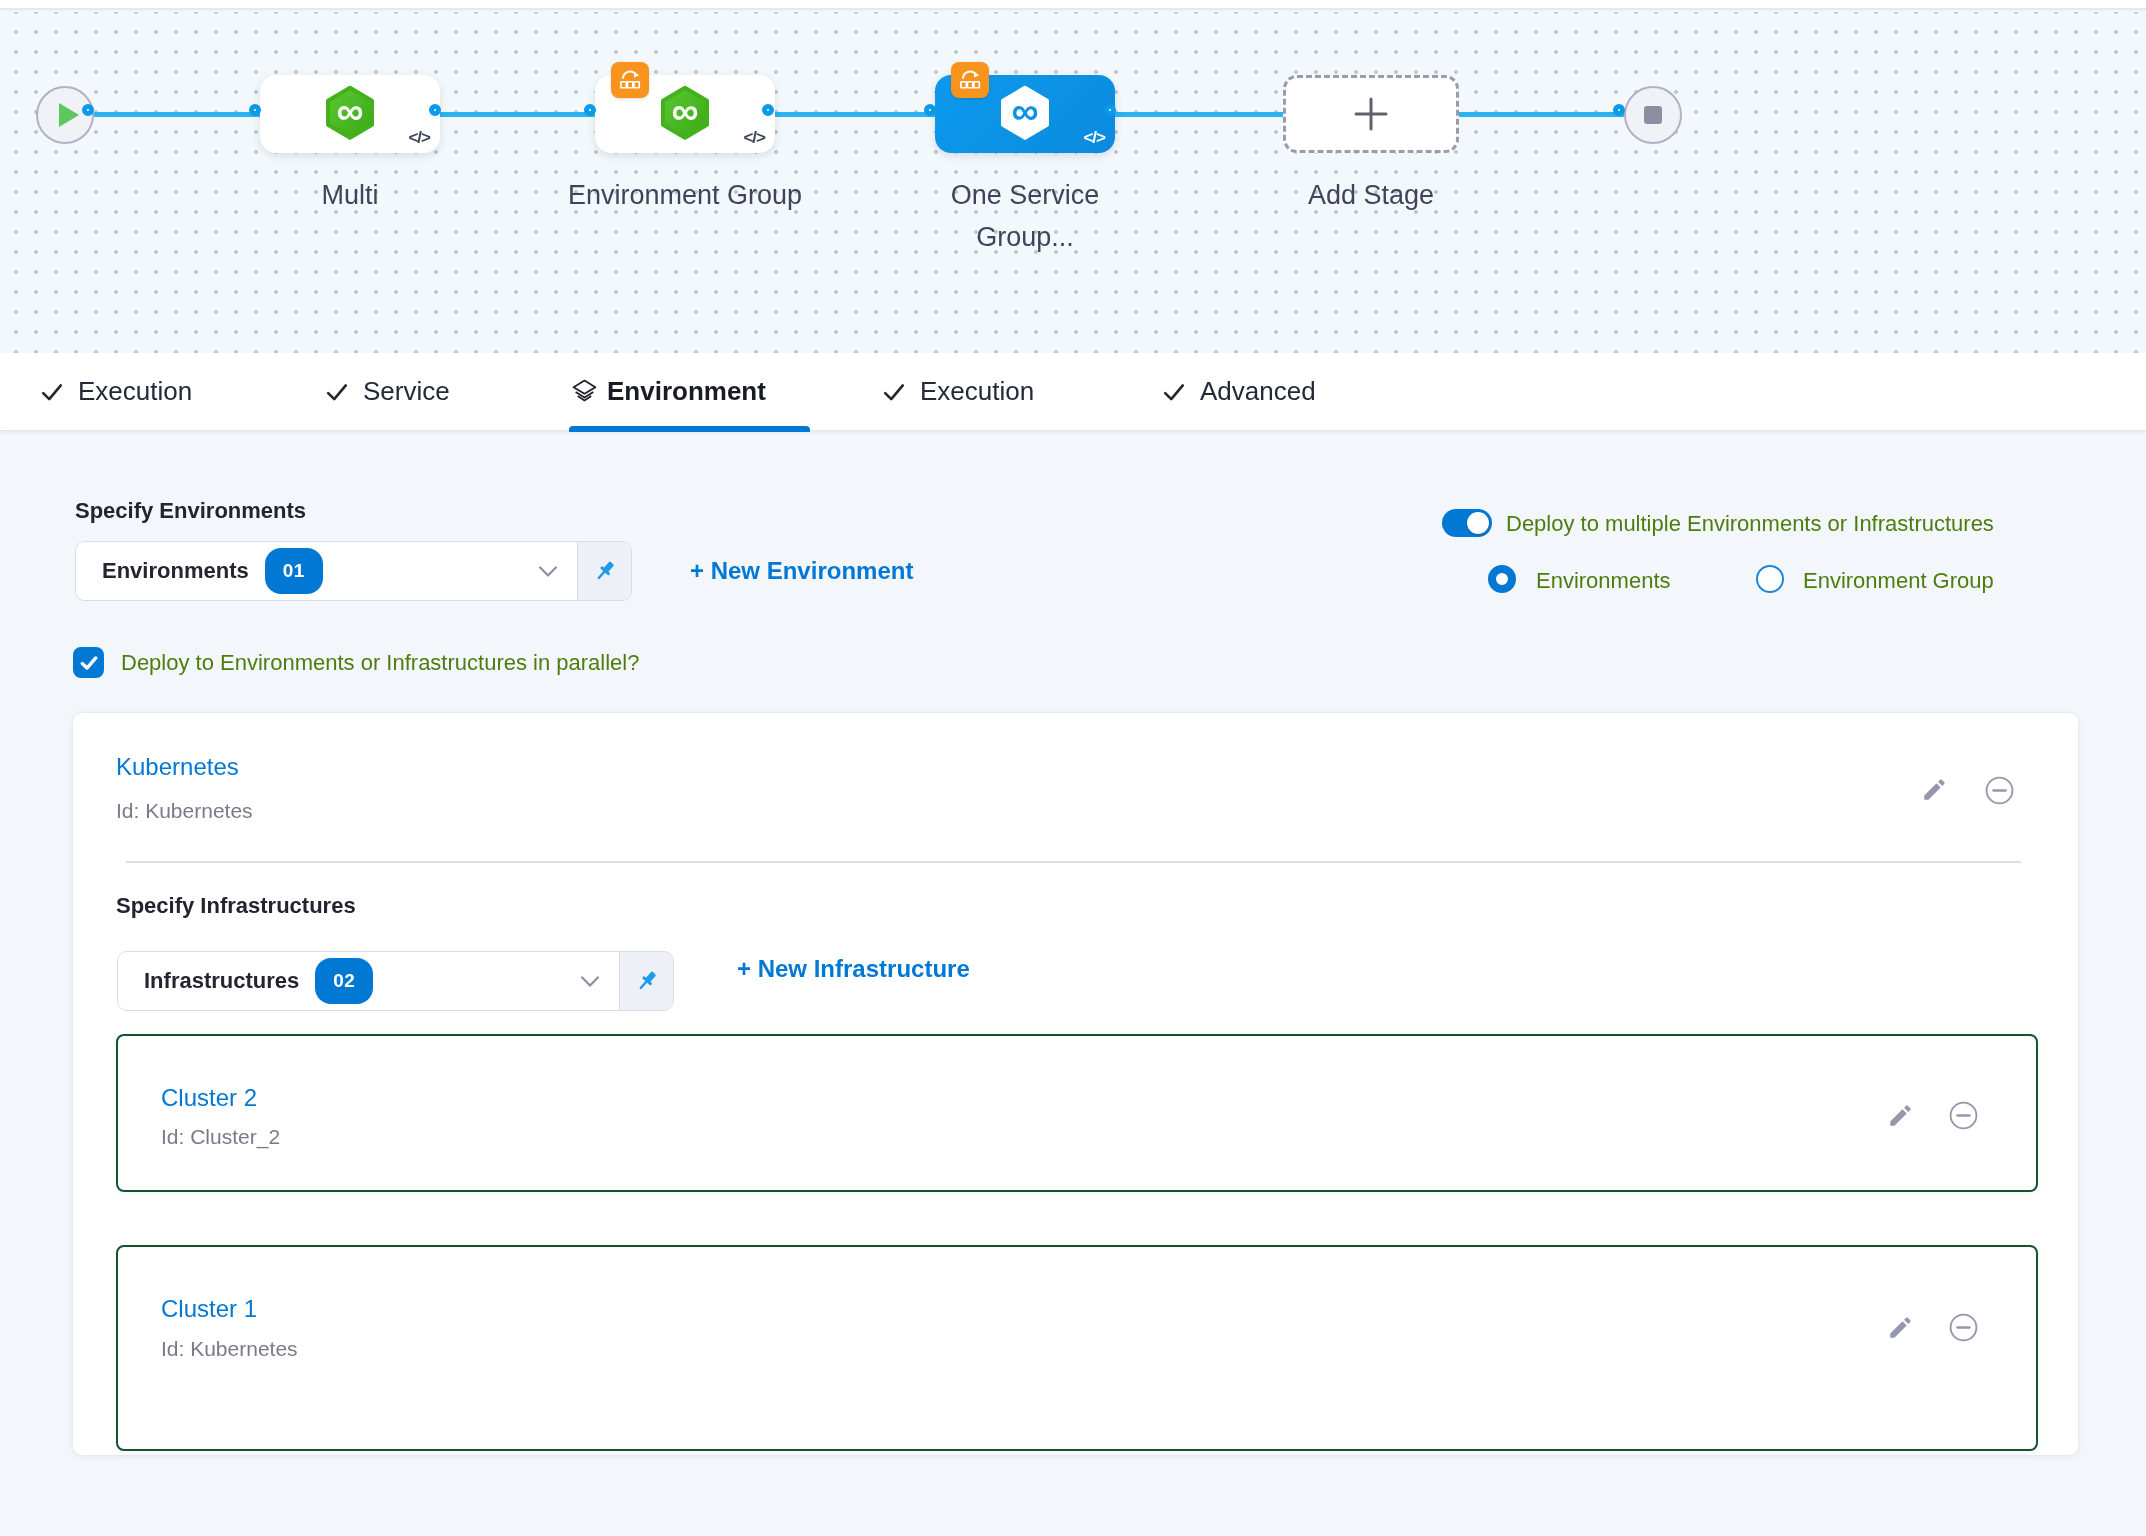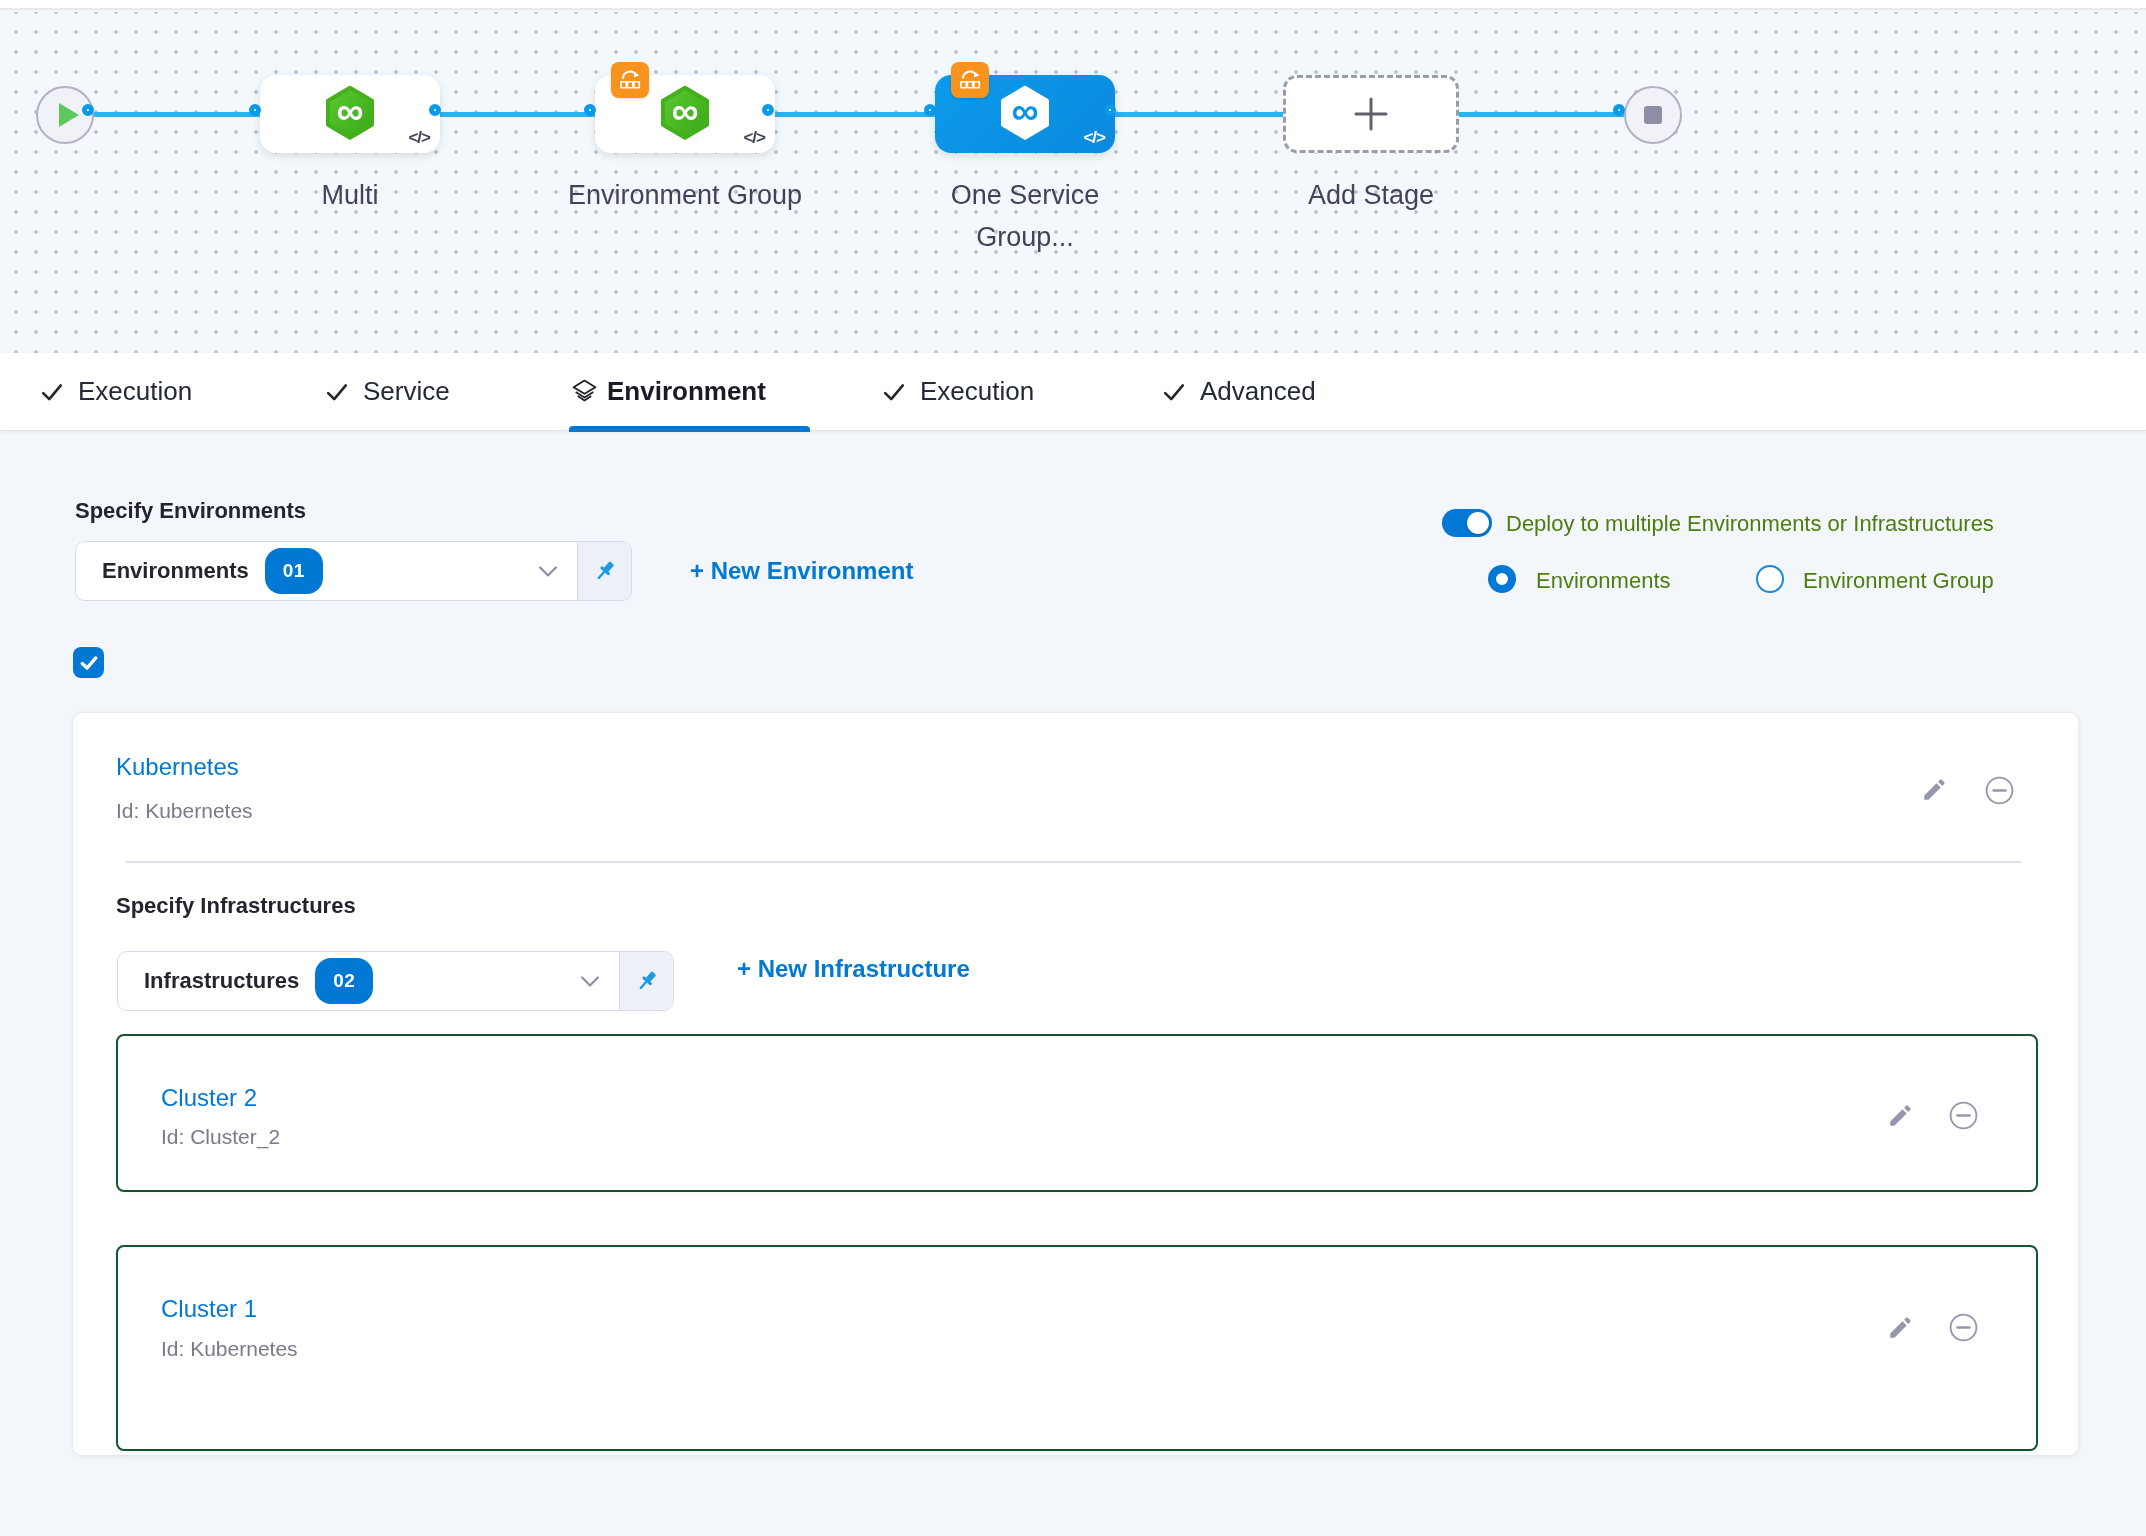--- a/index.html
+++ b/index.html
@@ -233,20 +233,21 @@
     <div class="radio checked" style="left:1488px; top:133px"></div>
     <div class="plain-label" style="left:1536px; top:136px">Environments</div>
     <div class="radio unchecked" style="left:1756px; top:133px"></div>
     <div class="plain-label" style="left:1803px; top:136px">Environment Group</div>
 
     <div class="checkbox">
       <svg width="18" height="16" viewBox="0 0 16 14">
           <path d="M2 7.5 L6.2 11.5 L14 2.5" stroke="#fff" stroke-width="3" fill="none" stroke-linecap="round" stroke-linejoin="round"></path>
         </svg>
     </div>
+    <div class="plain-label" style="left:121px; top:218px">Deploy to Environments or Infrastructures in parallel?</div>
 
     <div class="env-card">
 
       <div class="entity-name" style="left:43px; top:40px">Kubernetes</div>
       <div class="entity-id" style="left:43px; top:86px">Id: Kubernetes</div>
 
       <div class="icon-btn" style="left:1848px; top:63px">
         <svg width="27" height="27" viewBox="0 0 24 24" fill="#9597ad">
           <path d="M2.9 17.4 L2.9 21.1 L6.6 21.1 L17.5 10.2 L13.8 6.5 Z"></path>
           <path d="M20.7 7 C21.1 6.6 21.1 5.9 20.7 5.5 L18.5 3.3 C18.1 2.9 17.4 2.9 17 3.3 L15.2 5.1 L18.9 8.8 Z"></path>

